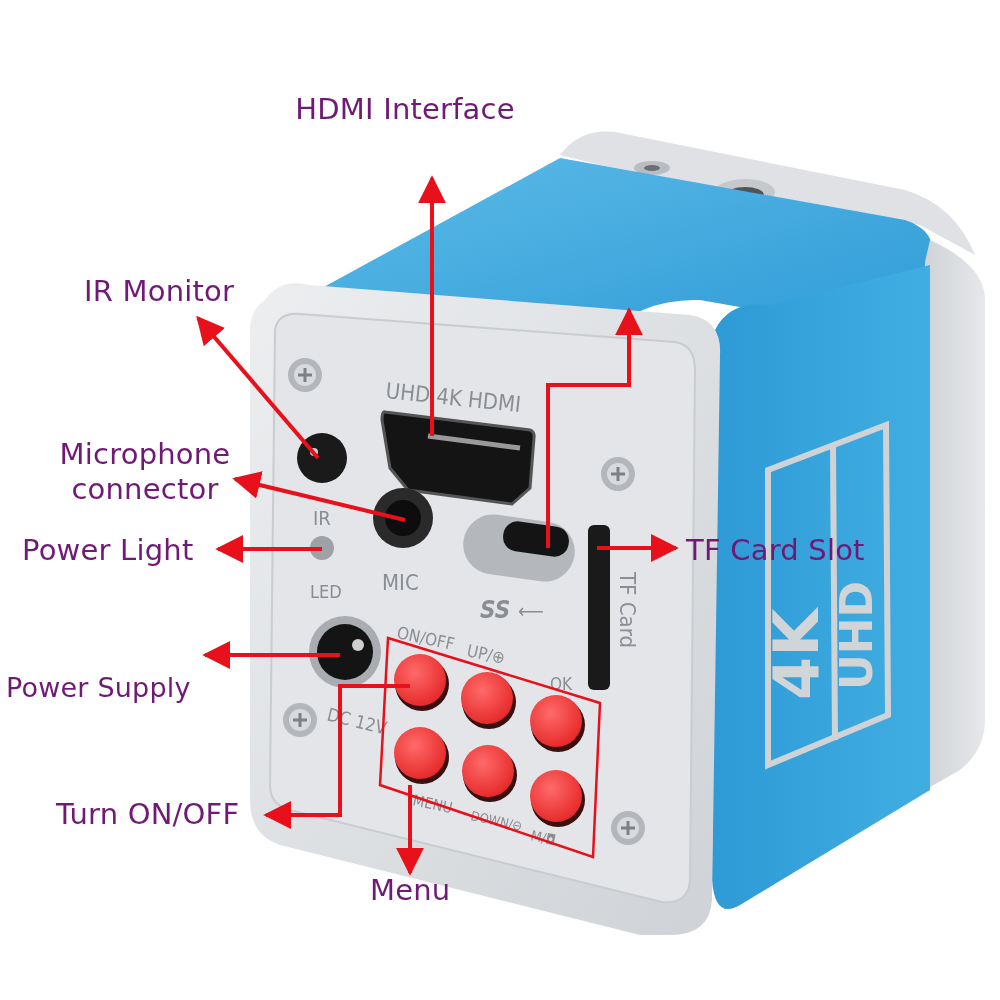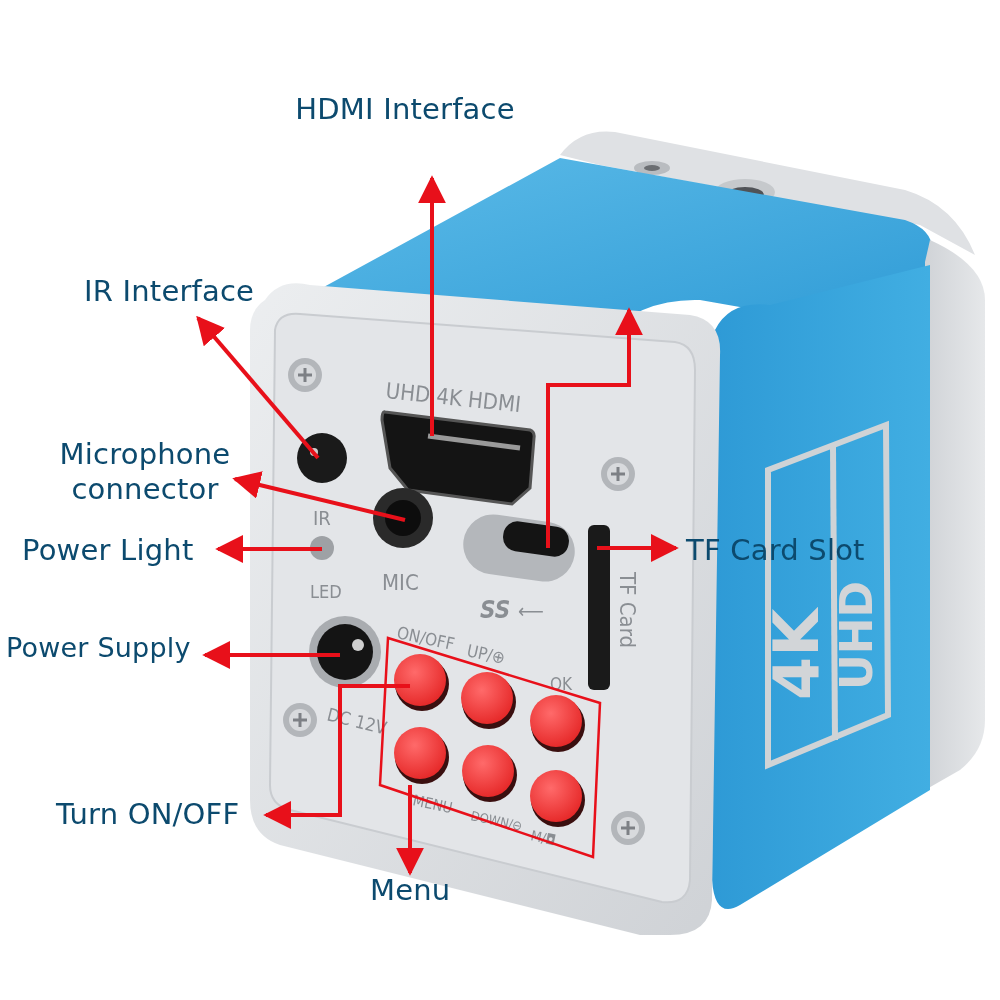--- a/index.html
+++ b/index.html
@@ -1,18 +1,18 @@
 <!DOCTYPE html>
 <html><head>
 <meta charset="utf-8">
 <style>
   html,body{margin:0;padding:0;background:#ffffff;}
   #stage{position:relative;width:1000px;height:1000px;overflow:hidden;background:#ffffff;font-family:"DejaVu Sans","Liberation Sans",sans-serif;}
   svg#art{position:absolute;left:0;top:0;width:1000px;height:1000px;}
-  .callout{position:absolute;color:#0c4a6e;font-size:29px;line-height:35px;white-space:nowrap;letter-spacing:0.2px;}
+  .callout{position:absolute;color:#701a75;font-size:29px;line-height:35px;white-space:nowrap;letter-spacing:0.2px;}
   .callout.center{text-align:center;}
   .panel-text{font-family:"DejaVu Sans Condensed","DejaVu Sans",sans-serif;fill:#8a8e93;}
 </style>
 </head>
 <body>
 
 <div id="stage">
 
   <svg id="art" viewBox="0 0 1000 1000" xmlns="http://www.w3.org/2000/svg">
     <defs>
@@ -187,30 +187,30 @@
 
       <line x1="410" y1="785" x2="410" y2="873" marker-end="url(#ah)"></line>
     </g>
   </svg>
 
   <div class="callout center" style="left:270px;top:92px;width:270px;">
     <div>HDMI Interface</div>
   </div>
 
 
-  <div class="callout" style="left:84px;top:274px;">IR Interface</div>
+  <div class="callout" style="left:84px;top:274px;">IR Monitor</div>
 
   <div class="callout" style="left:22px;top:533px;">Power Light</div>
 
   <div class="callout center" style="left:40px;top:437px;width:210px;">
     <div>Microphone</div>
     <div>connector</div>
   </div>
 
   <div class="callout" style="left:686px;top:533px;">TF Card Slot</div>
 
-  <div class="callout" style="left:6px;top:630px;font-size:27px;">Power Supply</div>
+  <div class="callout" style="left:6px;top:670px;font-size:27px;">Power Supply</div>
 
   <div class="callout" style="left:56px;top:797px;">Turn ON/OFF</div>
 
   <div class="callout" style="left:370px;top:873px;">Menu</div>
 
 </div>
 
 </body></html>

